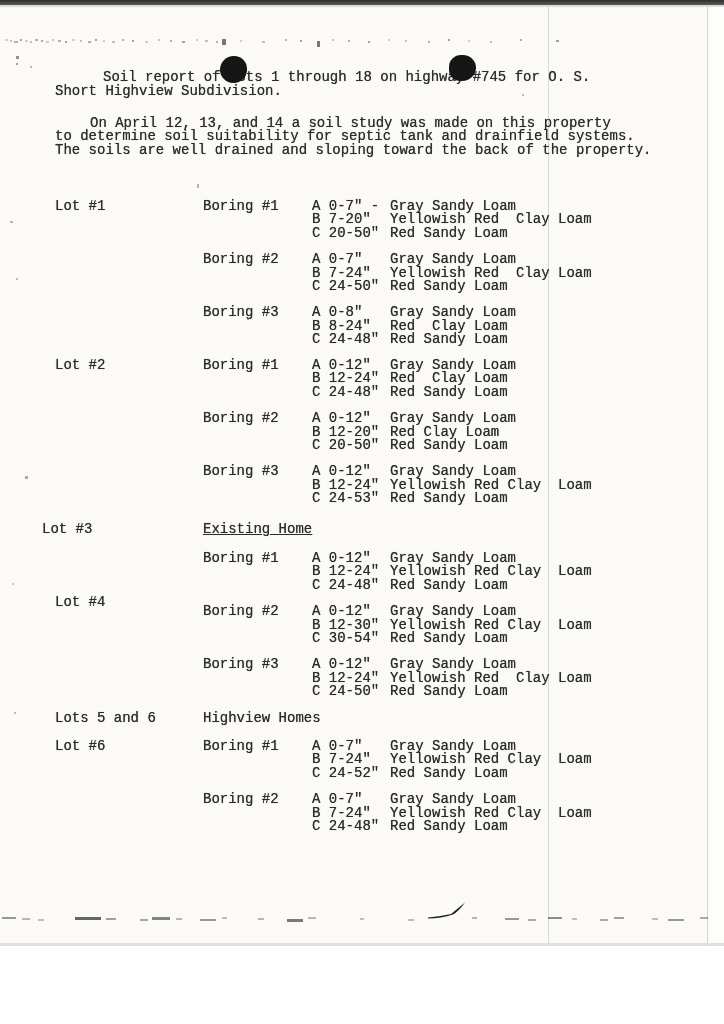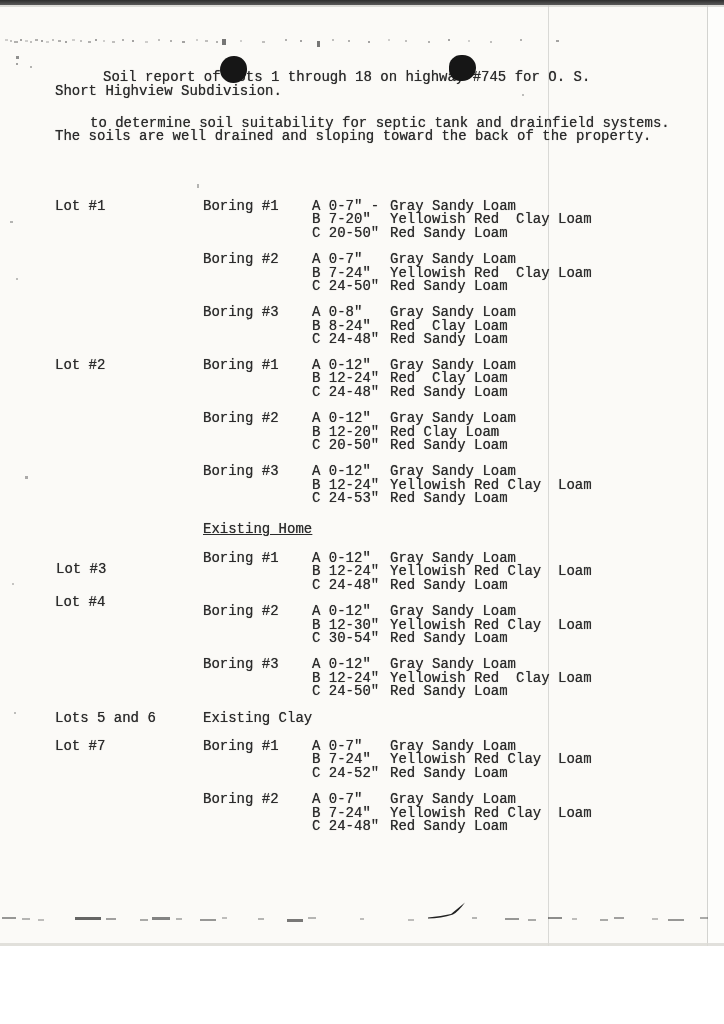--- a/index.html
+++ b/index.html
@@ -47,20 +47,21 @@
   <div class="topbar"></div>
   <div class="topbar-shadow"></div>
 
   <div class="txt title-line1">Soil report of Lots 1 through 18 on highway #745 for O. S.</div>
   <div class="txt title-line2">Short Highview Subdivision.</div>
 
   <div class="ink-blob blob1"></div>
   <div class="ink-blob blob2"></div>
 
   <div class="paragraph">
+    <div class="par-line">On April 12, 13, and 14 a soil study was made on this property</div>
     <div class="par-line">to determine soil suitability for septic tank and drainfield systems.</div>
     <div class="par-line">The soils are well drained and sloping toward the back of the property.</div>
   </div>
 
   <div>
       <div class="lot-label" style="left: 55px; top: 200px;">Lot #1</div>
       <div class="boring-label" style="left: 203px; top: 200px;">Boring #1</div>
       <div class="soil-line" style="left: 312px; top: 200px;"><span class="depth">A 0-7" -</span><span class="desc">Gray Sandy Loam</span></div>
       <div class="soil-line" style="left: 312px; top: 213.3px;"><span class="depth">B 7-20"</span><span class="desc">Yellowish Red  Clay Loam</span></div>
       <div class="soil-line" style="left: 312px; top: 226.6px;"><span class="depth">C 20-50"</span><span class="desc">Red Sandy Loam</span></div>
@@ -78,38 +79,38 @@
       <div class="soil-line" style="left: 312px; top: 372.3px;"><span class="depth">B 12-24"</span><span class="desc">Red  Clay Loam</span></div>
       <div class="soil-line" style="left: 312px; top: 385.6px;"><span class="depth">C 24-48"</span><span class="desc">Red Sandy Loam</span></div>
       <div class="boring-label" style="left: 203px; top: 412.2px;">Boring #2</div>
       <div class="soil-line" style="left: 312px; top: 412.2px;"><span class="depth">A 0-12"</span><span class="desc">Gray Sandy Loam</span></div>
       <div class="soil-line" style="left: 312px; top: 425.5px;"><span class="depth">B 12-20"</span><span class="desc">Red Clay Loam</span></div>
       <div class="soil-line" style="left: 312px; top: 438.8px;"><span class="depth">C 20-50"</span><span class="desc">Red Sandy Loam</span></div>
       <div class="boring-label" style="left: 203px; top: 465.4px;">Boring #3</div>
       <div class="soil-line" style="left: 312px; top: 465.4px;"><span class="depth">A 0-12"</span><span class="desc">Gray Sandy Loam</span></div>
       <div class="soil-line" style="left: 312px; top: 478.7px;"><span class="depth">B 12-24"</span><span class="desc">Yellowish Red Clay  Loam</span></div>
       <div class="soil-line" style="left: 312px; top: 492px;"><span class="depth">C 24-53"</span><span class="desc">Red Sandy Loam</span></div>
-      <div class="lot-label" style="left: 56px; top: 523px; margin-top: 40px;">Lot #3</div>
+      <div class="lot-label" style="left: 42px; top: 523px;">Lot #3</div>
       <div class="lot-note" style="left: 203px; top: 523px; text-decoration: underline;">Existing Home</div>
       <div class="lot-label" style="left: 55px; top: 552px; margin-top: 44px;">Lot #4</div>
       <div class="boring-label" style="left: 203px; top: 552px;">Boring #1</div>
       <div class="soil-line" style="left: 312px; top: 552px;"><span class="depth">A 0-12"</span><span class="desc">Gray Sandy Loam</span></div>
       <div class="soil-line" style="left: 312px; top: 565.3px;"><span class="depth">B 12-24"</span><span class="desc">Yellowish Red Clay  Loam</span></div>
       <div class="soil-line" style="left: 312px; top: 578.6px;"><span class="depth">C 24-48"</span><span class="desc">Red Sandy Loam</span></div>
       <div class="boring-label" style="left: 203px; top: 605.2px;">Boring #2</div>
       <div class="soil-line" style="left: 312px; top: 605.2px;"><span class="depth">A 0-12"</span><span class="desc">Gray Sandy Loam</span></div>
       <div class="soil-line" style="left: 312px; top: 618.5px;"><span class="depth">B 12-30"</span><span class="desc">Yellowish Red Clay  Loam</span></div>
       <div class="soil-line" style="left: 312px; top: 631.8px;"><span class="depth">C 30-54"</span><span class="desc">Red Sandy Loam</span></div>
       <div class="boring-label" style="left: 203px; top: 658.4px;">Boring #3</div>
       <div class="soil-line" style="left: 312px; top: 658.4px;"><span class="depth">A 0-12"</span><span class="desc">Gray Sandy Loam</span></div>
       <div class="soil-line" style="left: 312px; top: 671.7px;"><span class="depth">B 12-24"</span><span class="desc">Yellowish Red  Clay Loam</span></div>
       <div class="soil-line" style="left: 312px; top: 685px;"><span class="depth">C 24-50"</span><span class="desc">Red Sandy Loam</span></div>
       <div class="lot-label" style="left: 55px; top: 712px;">Lots 5 and 6</div>
-      <div class="lot-note" style="left: 203px; top: 712px;">Existing Clay</div>
-      <div class="lot-label" style="left: 55px; top: 740px;">Lot #7</div>
+      <div class="lot-note" style="left: 203px; top: 712px;">Highview Homes</div>
+      <div class="lot-label" style="left: 55px; top: 740px;">Lot #6</div>
       <div class="boring-label" style="left: 203px; top: 740px;">Boring #1</div>
       <div class="soil-line" style="left: 312px; top: 740px;"><span class="depth">A 0-7"</span><span class="desc">Gray Sandy Loam</span></div>
       <div class="soil-line" style="left: 312px; top: 753.3px;"><span class="depth">B 7-24"</span><span class="desc">Yellowish Red Clay  Loam</span></div>
       <div class="soil-line" style="left: 312px; top: 766.6px;"><span class="depth">C 24-52"</span><span class="desc">Red Sandy Loam</span></div>
       <div class="boring-label" style="left: 203px; top: 793.2px;">Boring #2</div>
       <div class="soil-line" style="left: 312px; top: 793.2px;"><span class="depth">A 0-7"</span><span class="desc">Gray Sandy Loam</span></div>
       <div class="soil-line" style="left: 312px; top: 806.5px;"><span class="depth">B 7-24"</span><span class="desc">Yellowish Red Clay  Loam</span></div>
       <div class="soil-line" style="left: 312px; top: 819.8px;"><span class="depth">C 24-48"</span><span class="desc">Red Sandy Loam</span></div>
     </div>
 

